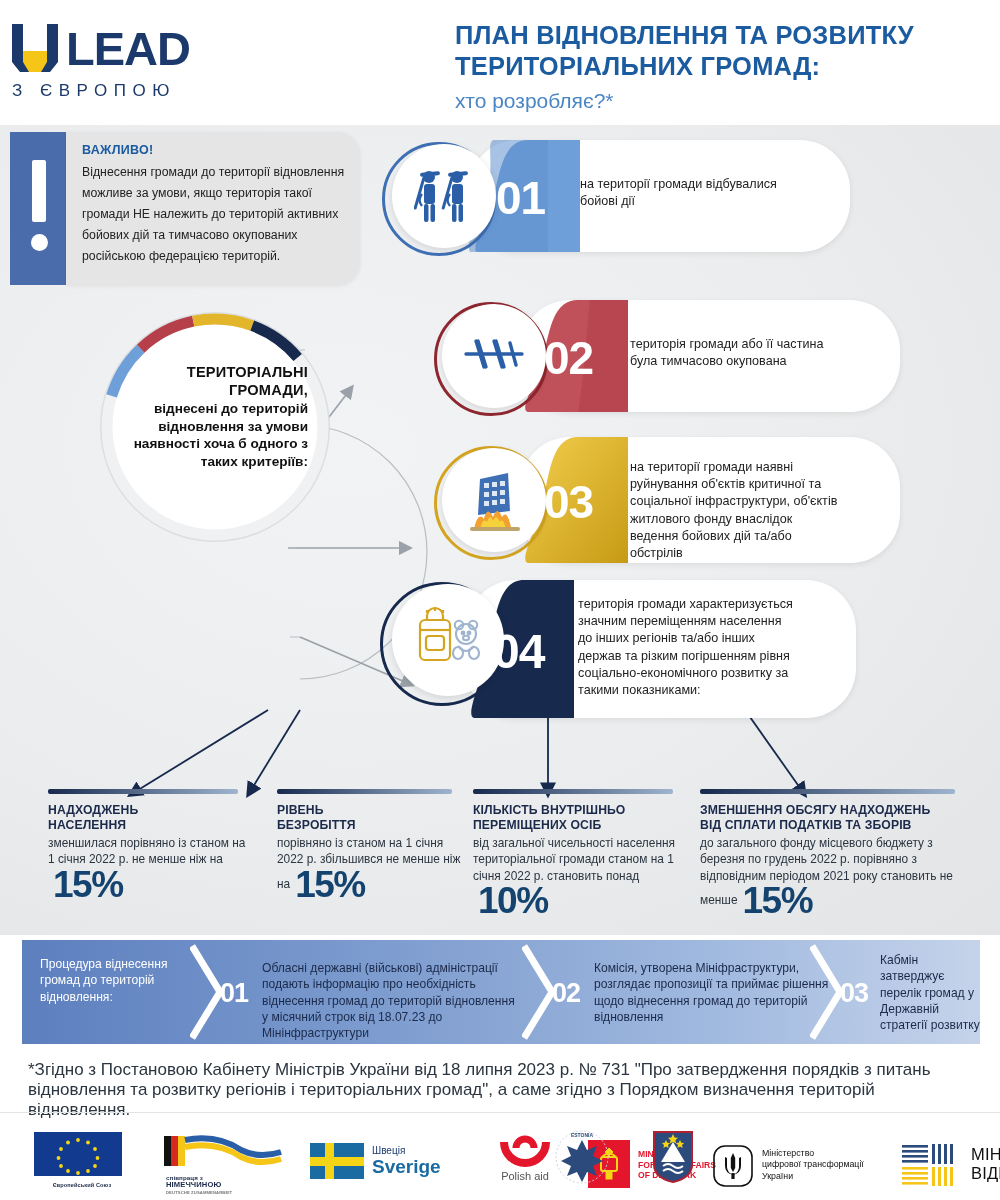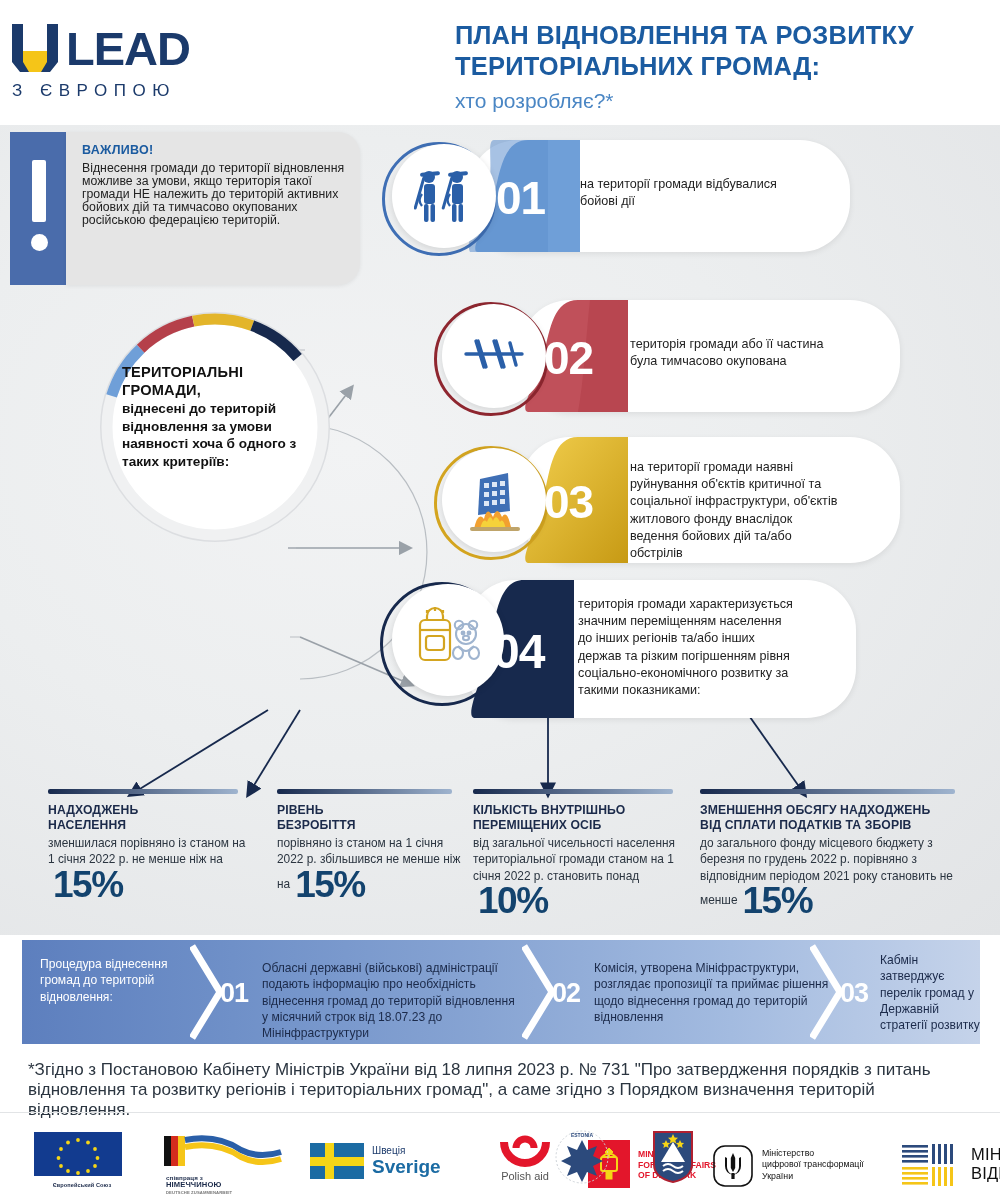--- a/index.html
+++ b/index.html
@@ -35,26 +35,26 @@
 
   
   .important{position:absolute;left:10px;top:132px;width:350px;height:153px;}
   .imp-bar{position:absolute;left:0;top:0;width:56px;height:153px;background:#4a6cab;}
   .imp-excl{position:absolute;left:22px;top:28px;width:14px;height:98px;}
   .imp-excl .bar{position:absolute;left:0;top:0;width:14px;height:62px;background:#fff;border-radius:2px;}
   .imp-excl .dot{position:absolute;left:-1px;top:74px;width:17px;height:17px;background:#fff;border-radius:50%;}
   .imp-card{position:absolute;left:56px;top:0;width:294px;height:153px;background:#e5e5e5;
       border-radius:0 22px 22px 0;box-shadow:0 1px 4px rgba(0,0,0,.07);}
   .imp-title{position:absolute;left:16px;top:11px;font-size:12.5px;font-weight:bold;color:#1b5ba0;letter-spacing:.3px;}
-  .imp-text{position:absolute;left:16px;top:30px;width:268px;font-size:12.3px;line-height:13px;color:#222;}
+  .imp-text{position:absolute;left:16px;top:30px;width:268px;font-size:12.3px;line-height:21px;color:#222;}
 
   
   .donut{position:absolute;left:100px;top:312px;width:230px;height:230px;}
   .donut svg{position:absolute;left:0;top:0;}
-  .donut-text{position:absolute;left:22px;top:52px;width:186px;text-align:left;}
+  .donut-text{position:absolute;left:22px;top:52px;width:186px;text-align:right;}
   .donut-t1{font-size:14.6px;font-weight:bold;line-height:17.5px;color:#111;letter-spacing:.2px;}
   .donut-t2{font-size:13.6px;font-weight:bold;line-height:17.5px;color:#111;margin-top:1px;}
 
   
   .connectors{position:absolute;left:0;top:125px;width:1000px;height:810px;pointer-events:none;}
 
   
   .card{position:absolute;}
   .card .pill{position:absolute;left:88px;top:0;height:100%;background:#fff;border-radius:50px;
       box-shadow:0 2px 6px rgba(0,0,0,.08);}

